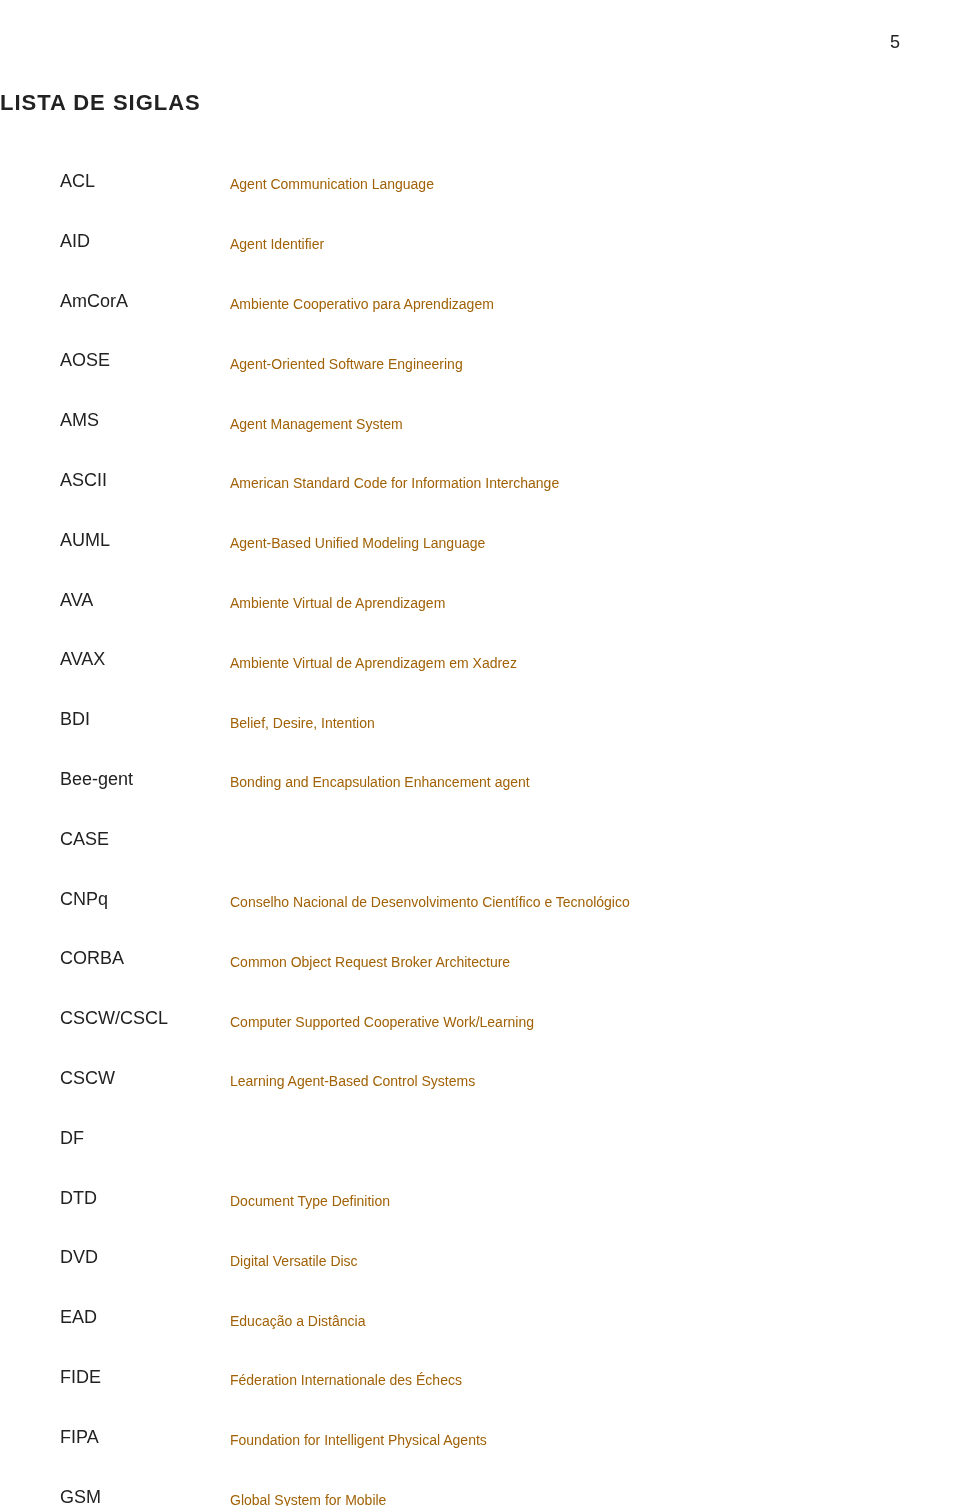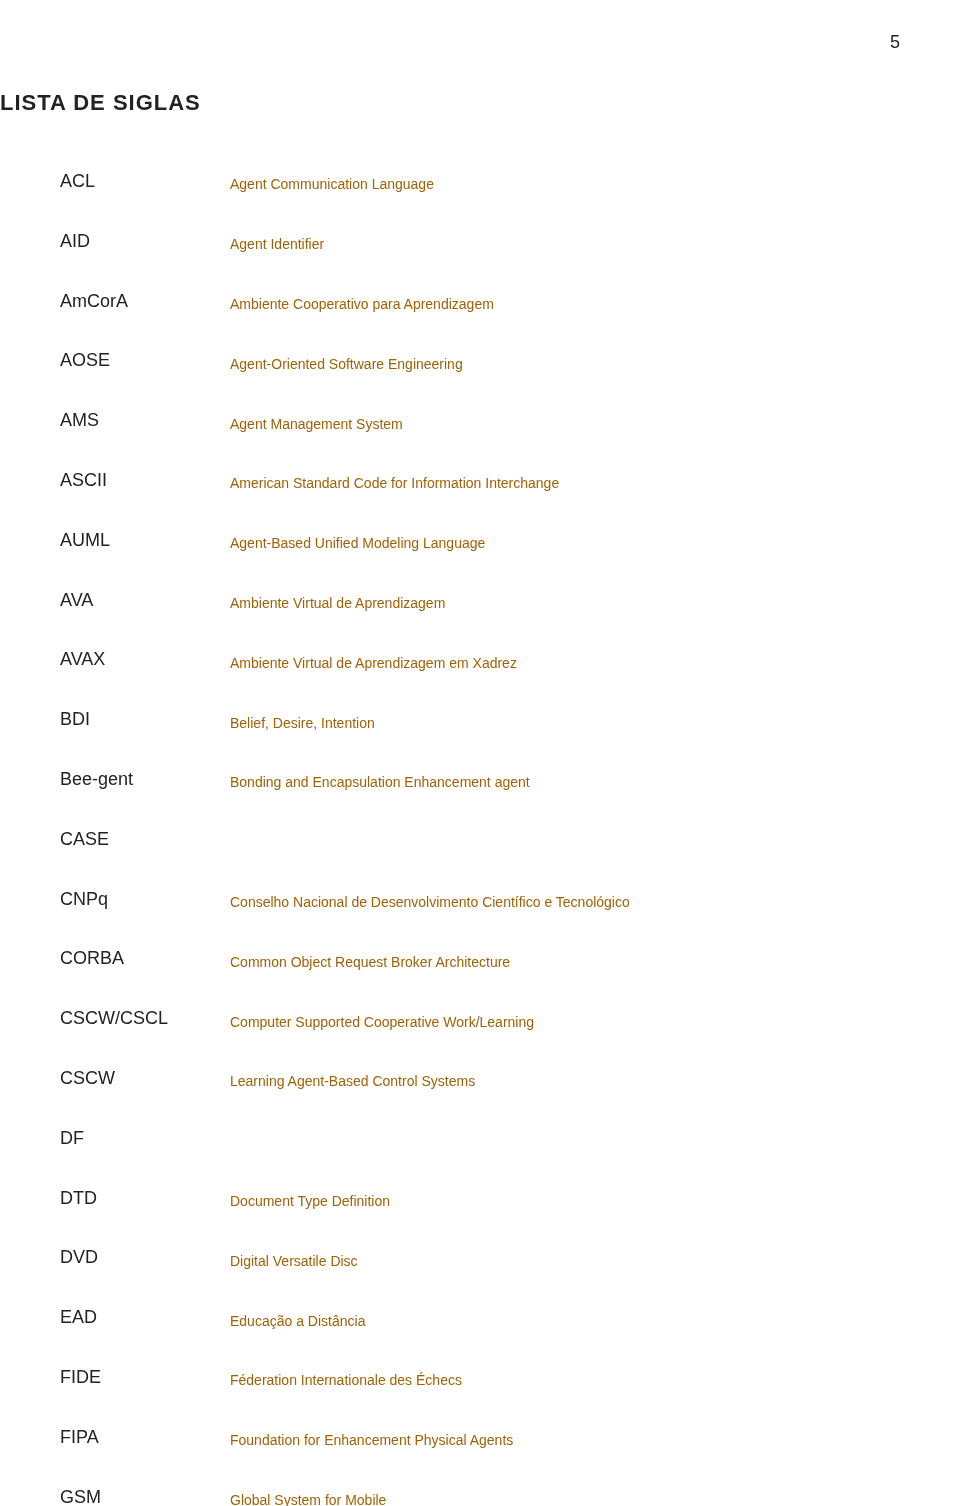--- a/index.html
+++ b/index.html
@@ -148,21 +148,21 @@
     <div class="acronym-row">
       <span class="acronym-key">EAD</span>
       <span class="acronym-value">Educação a Distância</span>
     </div>
     <div class="acronym-row">
       <span class="acronym-key">FIDE</span>
       <span class="acronym-value">Féderation Internationale des Échecs</span>
     </div>
     <div class="acronym-row">
       <span class="acronym-key">FIPA</span>
-      <span class="acronym-value">Foundation for Enhancement Physical Agents</span>
+      <span class="acronym-value">Foundation for Intelligent Physical Agents</span>
     </div>
     <div class="acronym-row">
       <span class="acronym-key">GSM</span>
       <span class="acronym-value">Global System for Mobile</span>
     </div>
     <div class="acronym-row">
       <span class="acronym-key">GUI</span>
       <span class="acronym-value">Graphic User Interface</span>
     </div>
   </div>

